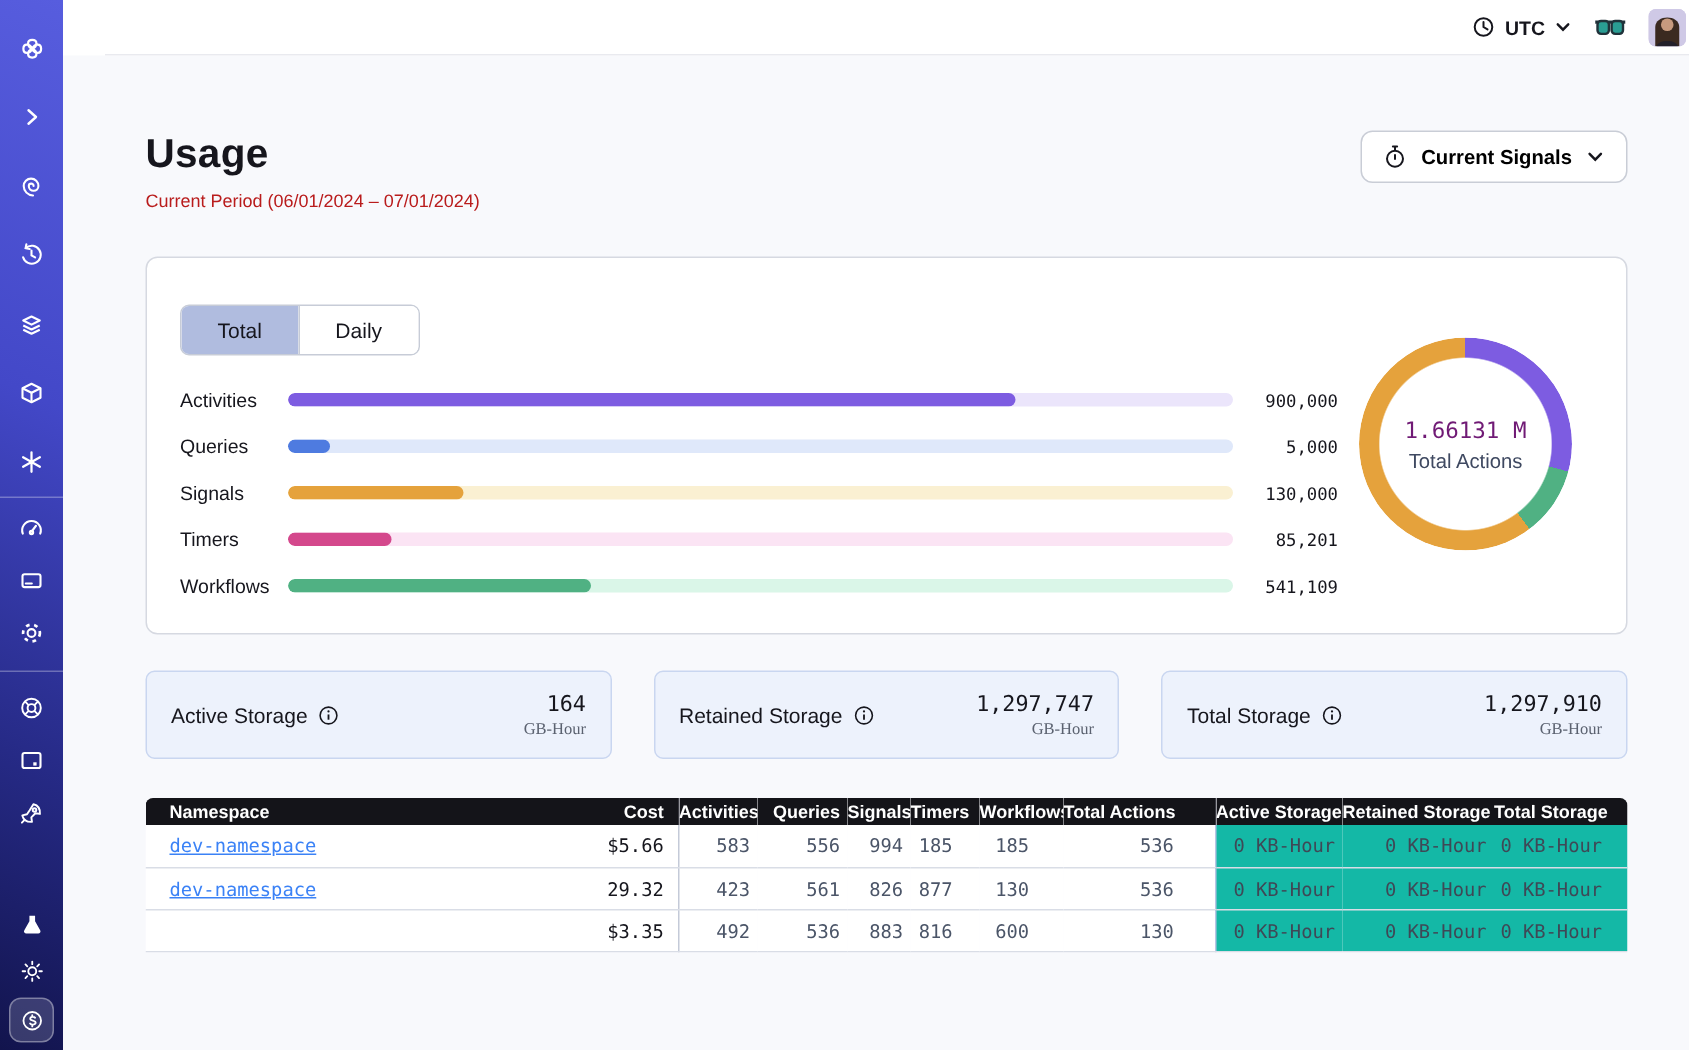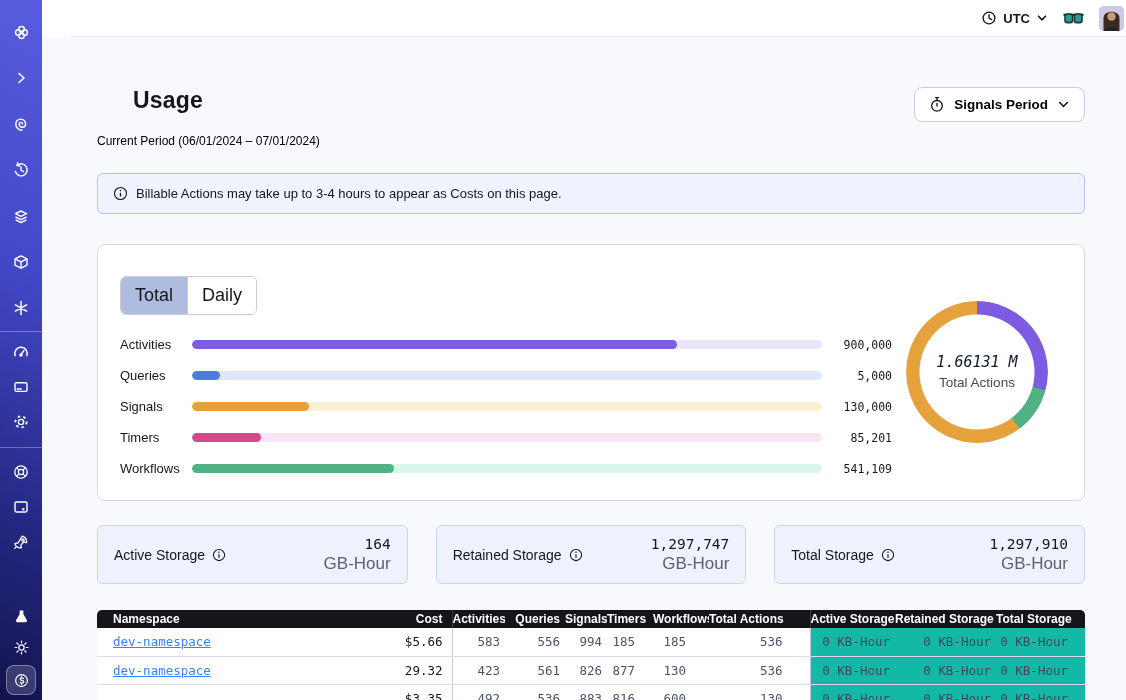--- a/index.html
+++ b/index.html
@@ -32,67 +32,67 @@
     padding-right:14px; gap:14px; z-index:5;margin-left:28px; }
   .tz-picker { display:flex; align-items:center; gap:6px; font-size:13px; font-weight:600; cursor:pointer; }
   .goggles { cursor:pointer; display:flex; }
   .avatar-wrap { display:flex; align-items:center; gap:4px; cursor:pointer; }
   .avatar { width:25px; height:25px; border-radius:5px; overflow:hidden; background:#cfc9e6; }
 
   
   .main { position:absolute; left:42px; top:37px; width:1084px; height:663px;
     background:#f8f9fc; padding:0 41px 0 55px; }
   .page-head { display:flex; justify-content:space-between; align-items:flex-start; margin-top:50px; }
-  .page-title { font-size:23px; font-weight:600; letter-spacing:.2px;margin-left:36px; }
-  .page-sub { font-size:12px; color:#000000; margin-top:20px; }
+  .page-title { font-size:27px; font-weight:600; letter-spacing:.2px; }
+  .page-sub { font-size:12px; color:#b91c1c; margin-top:9px; }
   .period-btn { display:flex; align-items:center; gap:9px; background:#fff;
     border:1px solid #c9cdd6; border-radius:8px; height:35px; padding:0 14px;
     font-size:13.5px; font-weight:600; cursor:pointer; }
 
   .banner { margin-top:25px; background:#eef3fe; border:1px solid #b3c5f0; border-radius:6px;
     height:41px; display:flex; align-items:center; padding:0 15px; gap:8px; font-size:13px; }
 
   
   .card { margin-top:30px; background:#fff; border:1px solid #d6d9e1; border-radius:8px;
     padding:18px 22px 20px; display:flex; }
   .card-left { flex:1; min-width:0; }
   .card-title-row { display:flex; align-items:center; gap:7px; font-size:14.5px; font-weight:600; }
   .seg { margin-top:13px; display:inline-flex; border:1px solid #c7ccd7; border-radius:6px;
     overflow:hidden; background:#fff; }
-  .seg-btn { padding:8px 14px; font-size:18px; cursor:pointer; background:#fff; border:none;
+  .seg-btn { padding:8px 24px; font-size:14px; cursor:pointer; background:#fff; border:none;
     font-family:"Liberation Sans", sans-serif; color:#16161d; }
   .seg-btn.sel { background:#b0bcdf; font-weight:400; }
   .seg-btn + .seg-btn { border-left:1px solid #c7ccd7; }
 
   .bars { margin-top:22px; }
   .bar-row { display:flex; align-items:center; margin-bottom:16px; }
   .bar-row:last-child { margin-bottom:4px; }
   .bar-label { width:72px; font-size:13px; flex:none; }
   .bar-track { flex:1; height:9px; border-radius:5px; position:relative; overflow:hidden; }
   .bar-fill { position:absolute; left:0; top:0; bottom:0; border-radius:5px; }
   .bar-value { width:70px; flex:none; text-align:right; font-size:11.5px; color:#16161d; }
 
   .donut-wrap { width:170px; flex:none; display:flex; align-items:center; justify-content:center; }
   .donut { width:142px; height:142px; border-radius:50%; position:relative; }
   .donut-ring { position:absolute; inset:0; border-radius:50%;
     -webkit-mask:radial-gradient(circle, transparent 57px, #000 58px);
             mask:radial-gradient(circle, transparent 57px, #000 58px); }
   .donut-center { position:absolute; inset:0; display:flex; flex-direction:column;
     align-items:center; justify-content:center; gap:4px; }
-  .donut-total { font-size:15px; color:#0f172a;font-style:italic; }
+  .donut-total { font-size:15px; color:#701a75; }
   .donut-sub { font-size:13.5px; color:#3f4961; }
 
   
   .storage-row { margin-top:24px; display:grid; grid-template-columns:1fr 1fr 1fr; gap:28px; }
   .storage-card { background:#edf2fc; border:1px solid #c9d6f0; border-radius:6px; height:59px;
     display:flex; align-items:center; justify-content:space-between; padding:0 16px; }
   .storage-label { display:flex; align-items:center; gap:7px; font-size:14px; }
   .storage-val { text-align:right; }
   .storage-num { font-size:14.5px; }
-  .storage-unit { font-size:17px; color:#5b6270; margin-top:2px; font-family:Liberation Sans, sans-serif; }
+  .storage-unit { font-size:11px; color:#5b6270; margin-top:2px; font-family:Liberation Serif, serif; }
 
   
   .tablebox { margin-top:26px; border-radius:5px 5px 0 0; overflow:hidden; }
   table { width:988px; border-collapse:collapse; table-layout:fixed; }
   thead th { background:#141419; color:#fff; font-size:12px; font-weight:600; height:18px;
     white-space:nowrap; overflow:hidden; }
   th, td { text-align:right; padding:0 5px 0 0; }
   th.c0, td.c0 { text-align:left; padding:0 0 0 16px; }
   tbody td { background:#fff; height:28px; font-size:12.5px; color:#4b5568;
     border-bottom:1px solid #d9dde6; white-space:nowrap; }
@@ -262,35 +262,27 @@
   <div class="page-head">
     <div>
       <h1 class="page-title">Usage</h1>
       <div class="page-sub">Current Period (06/01/2024 – 07/01/2024)</div>
     </div>
     <button class="period-btn">
       <svg class="iicon" width="16" height="17" viewBox="0 0 18 19" fill="none" stroke="#16161d" stroke-width="1.5">
         <circle cx="9" cy="11" r="6"></circle>
           <path d="M7.4 1.8 h3.2 M9 1.8 V4.2 M9 8.2 V11.2" stroke-linecap="round"></path>
       </svg>
-      <span>Signals Period</span>
+      <span>Current Signals</span>
       <svg class="iicon" width="13" height="13" viewBox="0 0 12 12" fill="none" stroke="#16161d" stroke-width="1.5" stroke-linecap="round">
           <path d="M2.5 4.2 L6 7.8 L9.5 4.2"></path>
         </svg>
     </button>
   </div>
 
-  <div class="banner">
-    <svg class="iicon" width="15" height="15" viewBox="0 0 16 16" fill="none" stroke="#16161d" stroke-width="1.2">
-      <circle cx="8" cy="8" r="6.4"></circle>
-        <path d="M8 7.2 V11.2" stroke-width="1.4"></path>
-        <circle cx="8" cy="4.9" r=".85" fill="#16161d" stroke="none"></circle>
-    </svg>
-    <span>Billable Actions may take up to 3-4 hours to appear as Costs on this page.</span>
-  </div>
 
   <section class="card">
     <div class="card-left">
       <div class="seg">
           <button class="seg-btn sel">Total</button>
           <button class="seg-btn">Daily</button>
         </div>
       <div class="bars">
           <div class="bar-row">
             <div class="bar-label">Activities</div>

